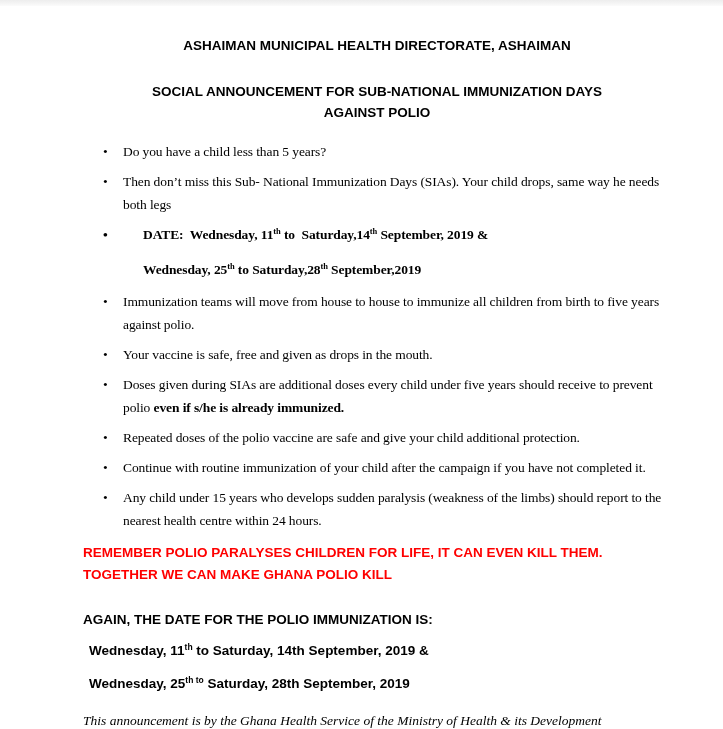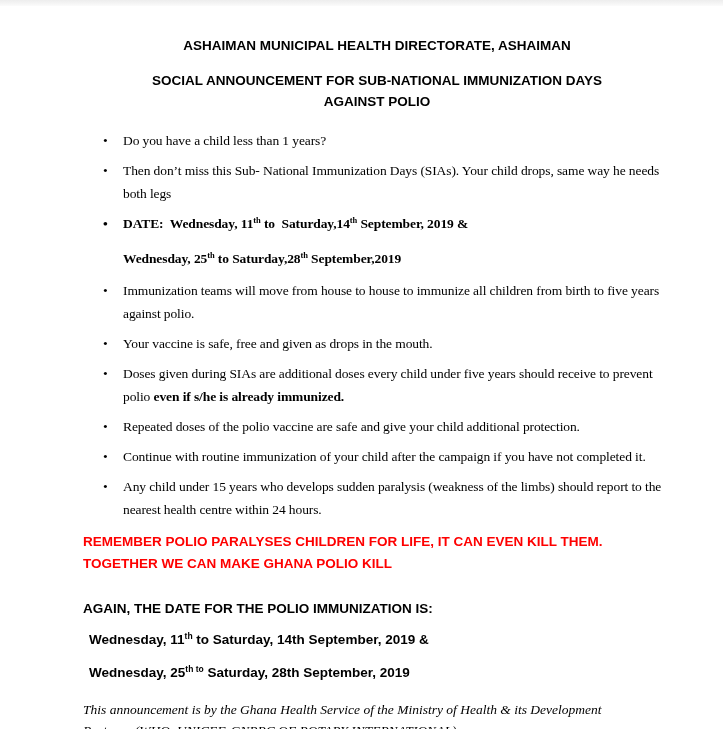--- a/index.html
+++ b/index.html
@@ -31,21 +31,21 @@
     line-height: 15px;
     text-align: center;
     margin: 0 0 0 0;
   }
   .doc-subtitle {
     font-family: "Liberation Sans", sans-serif;
     font-weight: bold;
     font-size: 13.5px;
     line-height: 21px;
     text-align: center;
-    margin-top: 17px;
+    margin-top: 28px;
   }
 
   ul.bullet-list {
     list-style: none;
     margin: 17px 0 0 0;
     padding: 0;
   }
   ul.bullet-list > li {
     position: relative;
     padding-left: 40px;
@@ -61,21 +61,21 @@
     top: 0;
     font-family: "Liberation Serif", serif;
   }
   li.date-item {
     font-family: "Liberation Sans", sans-serif;
     font-weight: bold;
     font-size: 13.5px;
     line-height: 23px;
     letter-spacing: 0;
   }
-  .pre-line { white-space: pre; }
+  .pre-line { white-space: pre; margin-left: 20px; }
   .date-line2 { margin-top: 10px; }
   sup.sscript {
     font-size: 8.5px;
     vertical-align: baseline;
     position: relative;
     top: -5px;
   }
   .bold-run { font-weight: bold; }
 
   .warning {
@@ -122,21 +122,21 @@
 
   <div class="doc-subtitle">
     <div>SOCIAL ANNOUNCEMENT FOR SUB-NATIONAL IMMUNIZATION DAYS</div>
     <div>AGAINST POLIO</div>
   </div>
 
   <ul class="bullet-list">
 
     <li>
       <span class="bullet-marker">•</span>
-      <span>Do you have a child less than 1 years?</span>
+      <span>Do you have a child less than 5 years?</span>
     </li>
 
     <li>
       <span class="bullet-marker">•</span>
       <span>Then don’t miss this Sub- National Immunization Days (SIAs). Your child drops, same way he needs both legs</span>
     </li>
 
     <li class="date-item">
       <span class="bullet-marker">•</span>
       <div class="pre-line"><span>DATE:  Wednesday, 11</span><sup class="sscript">th</sup><span> to  Saturday,14</span><sup class="sscript">th</sup><span> September, 2019 &amp;</span></div>

